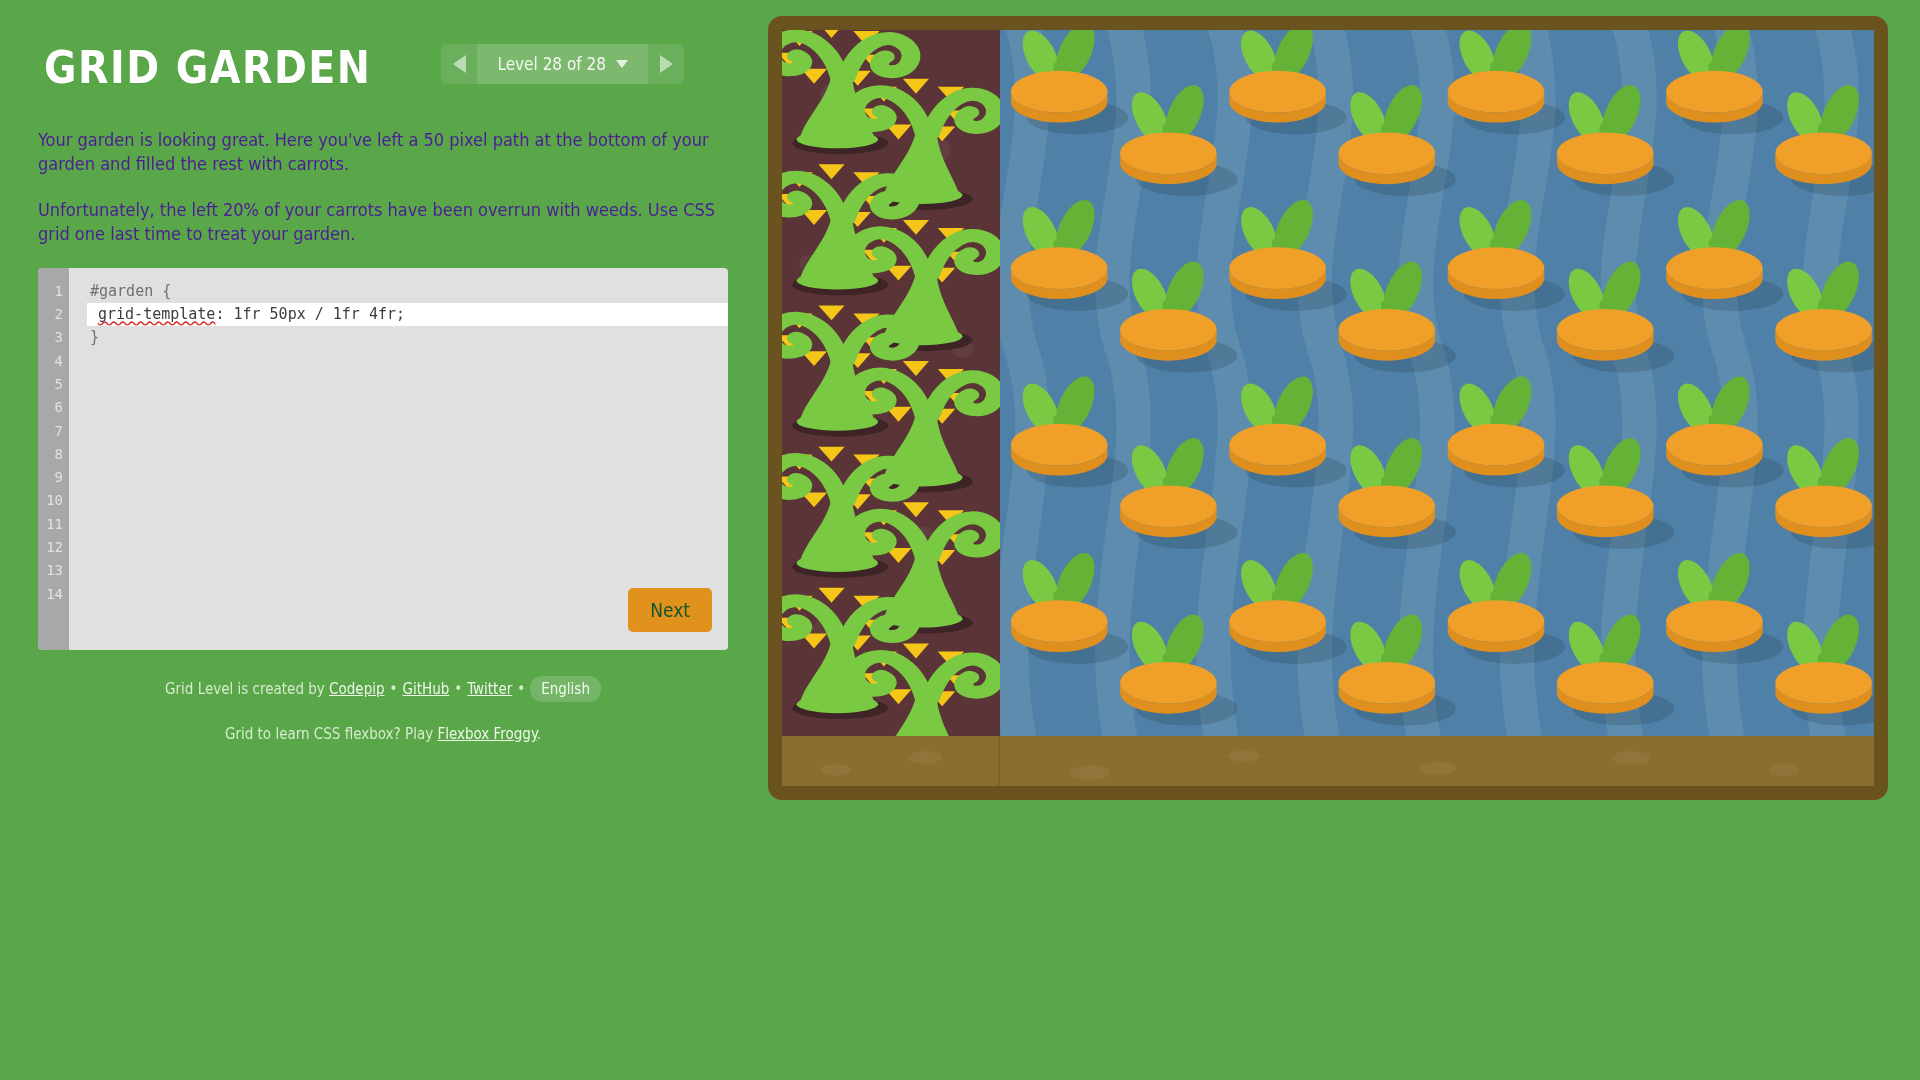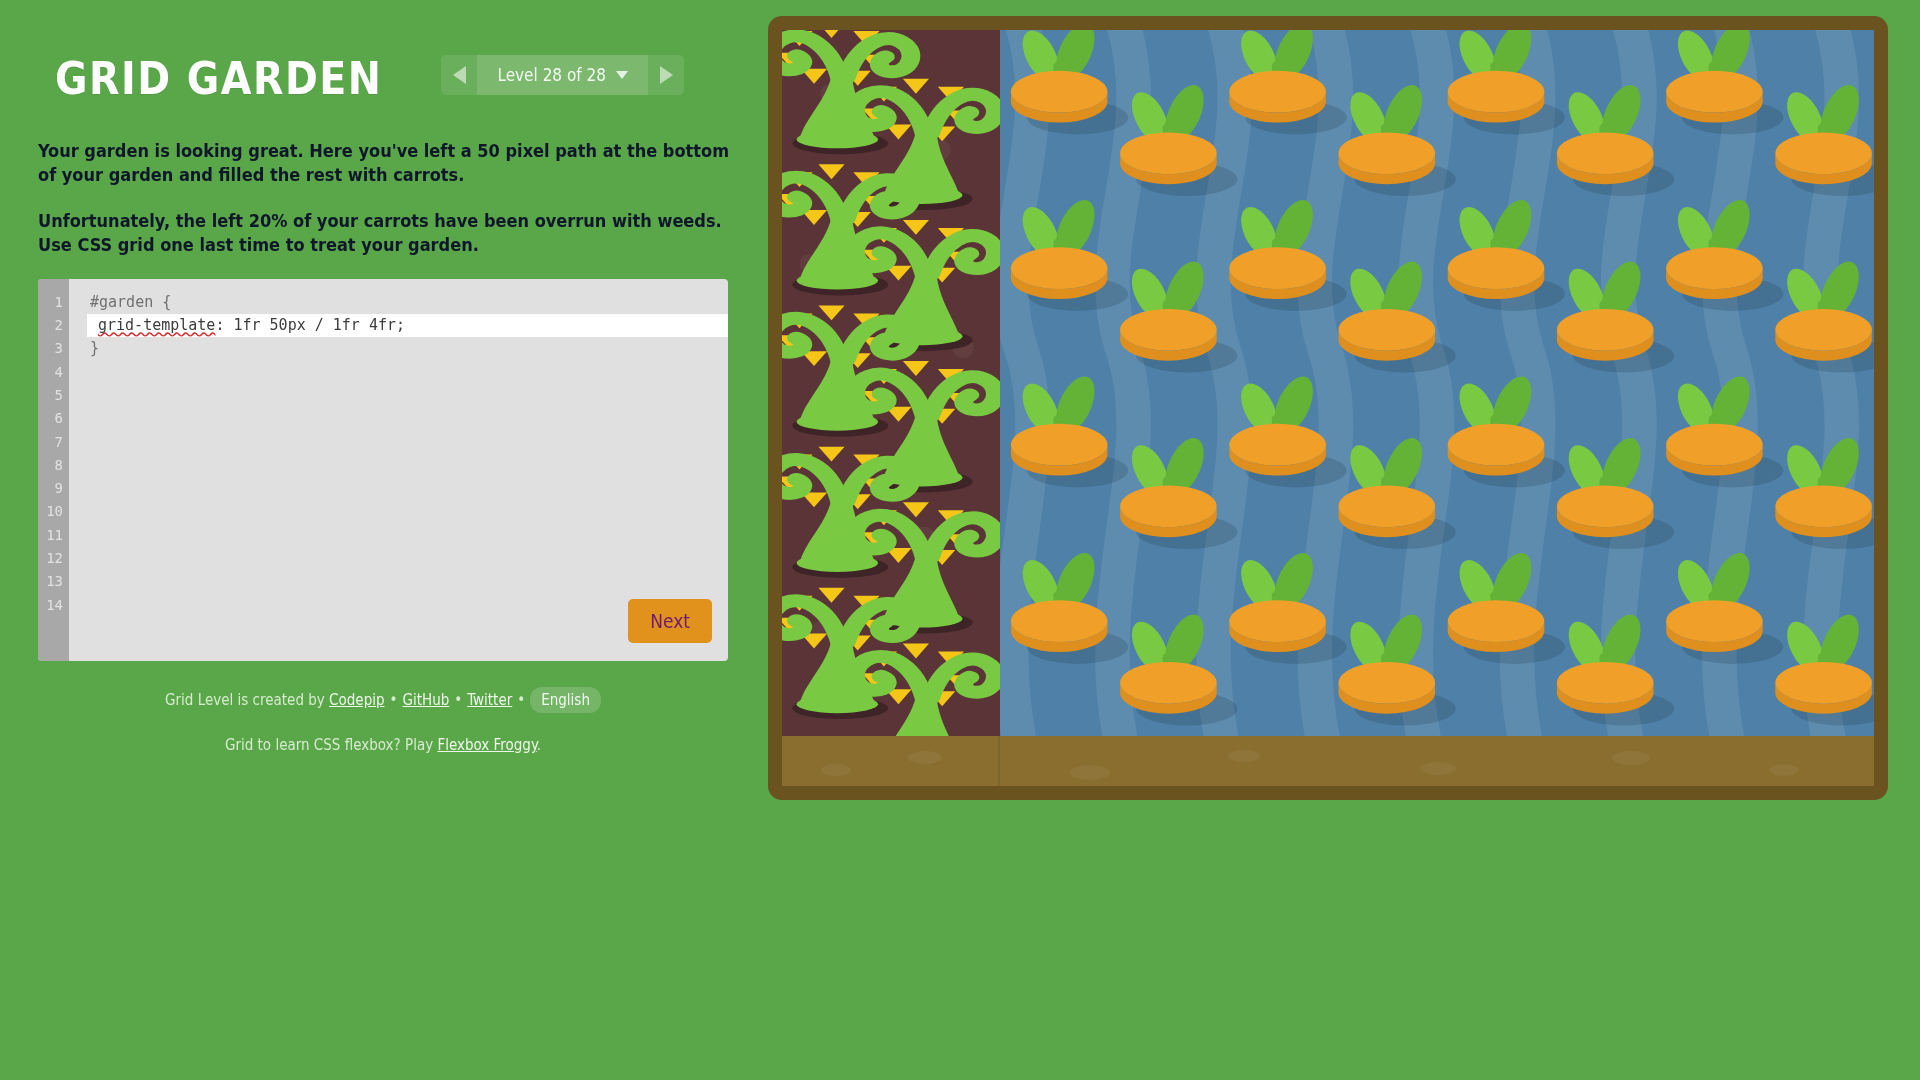--- a/index.html
+++ b/index.html
@@ -25,21 +25,21 @@
     width: 920px; height: 1080px;
     padding: 28px 38px;
   }
 
   #title-row {
     position: relative;
     height: 78px;
   }
 
   #page-title {
-    margin: 17px;
+    margin: 6px;
     font-family: "DejaVu Sans Condensed", "Liberation Sans Narrow", "Liberation Sans", sans-serif;
     font-size: 44px;
     font-weight: bold;
     letter-spacing: 1.5px;
     color: #ffffff;
     text-transform: uppercase;
     line-height: 68px;
     text-shadow: 0 1px 0 rgba(0,0,0,0.07);
   }
 
@@ -92,25 +92,24 @@
     width: 0; height: 0;
     border-left: 6px solid transparent;
     border-right: 6px solid transparent;
     border-top: 8px solid rgba(255,255,255,0.8);
   }
 
   
   #instructions { margin-top: 14px; max-width: 700px; }
   #instructions p {
     margin: 16px 0 22px 0;
-    color: #0f172a;
+    color: #4c1d95;
     font-size: 18px;
     line-height: 1.33;
     font-family: "DejaVu Sans Condensed", "Liberation Sans Narrow", "Liberation Sans", sans-serif;
-    font-weight: bold;
   }
 
   
   #editor {
     position: relative;
     margin-top: 22px;
     width: 690px;
     height: 382px;
     background: #e0e0e0;
     border-radius: 4px;
@@ -156,21 +155,21 @@
   .spell-err {
     text-decoration: underline wavy #d82b2b;
     text-decoration-skip-ink: none;
   }
 
   #next-button {
     position: absolute;
     right: 16px;
     bottom: 18px;
     background: #e0921c;
-    color: #701a75;
+    color: #14532d;
     border: none;
     border-radius: 5px;
     font-size: 19px;
     font-family: "DejaVu Sans Condensed", "Liberation Sans Narrow", "Liberation Sans", sans-serif;
     padding: 11px 22px;
     cursor: pointer;
   }
 
   
   #footer {

